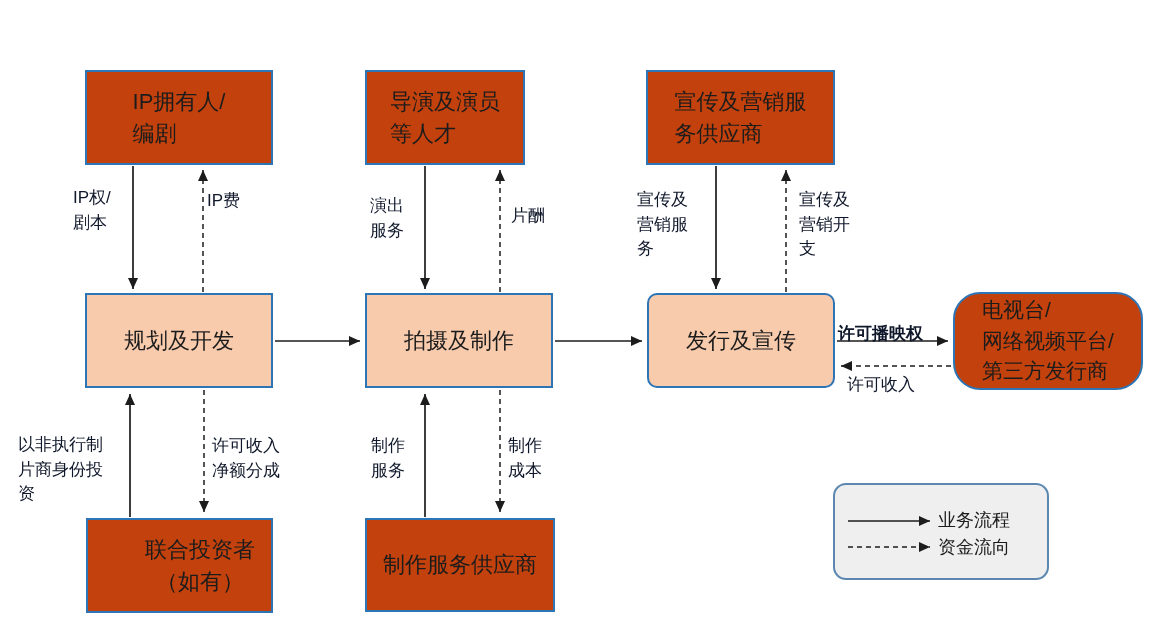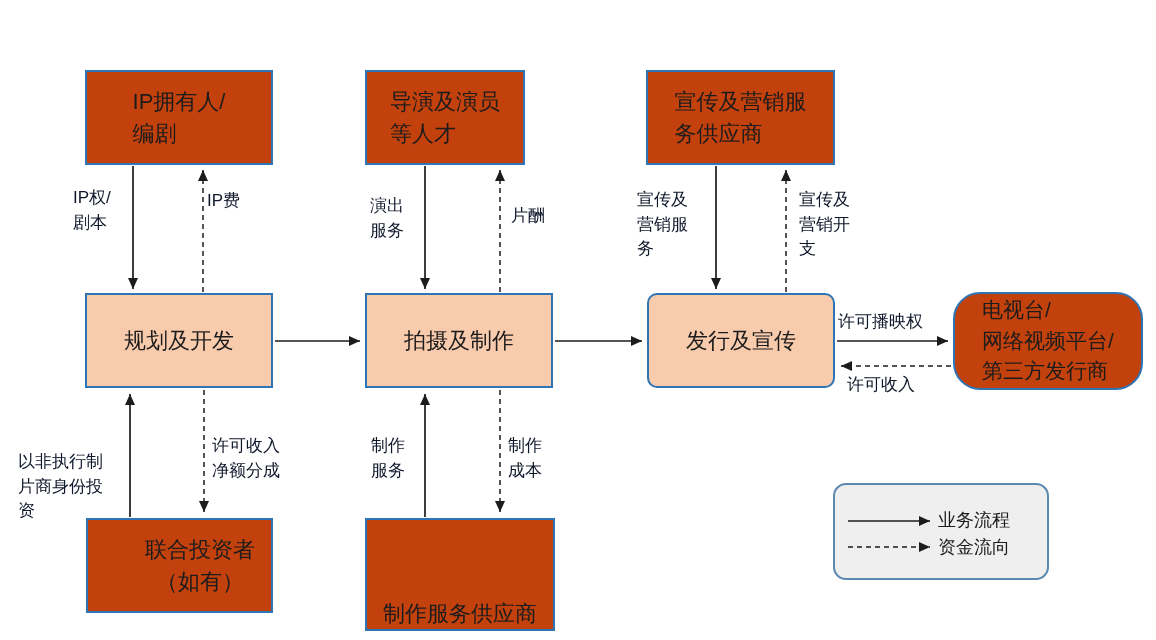--- a/index.html
+++ b/index.html
@@ -93,39 +93,39 @@
   <div class="box blue small" style="left:953px;top:292px;width:190px;height:98px;">
     <span class="txt">电视台/
 网络视频平台/
 第三方发行商</span>
   </div>
 
   <div class="box blue" style="left:86px;top:518px;width:187px;height:95px;padding-left:41px;">
     <span class="txt center">联合投资者
 （如有）</span>
   </div>
-  <div class="box blue" style="left:365px;top:518px;width:190px;height:113px;align-items:flex-end;">
+  <div class="box blue" style="left:365px;top:518px;width:190px;height:94px;">
     <span class="txt center">制作服务供应商</span>
   </div>
 
   <div class="lbl" style="left:73px;top:186px;">IP权/
 剧本</div>
   <div class="lbl" style="left:207px;top:189px;">IP费</div>
   <div class="lbl" style="left:370px;top:194px;">演出
 服务</div>
   <div class="lbl" style="left:511px;top:204px;">片酬</div>
   <div class="lbl" style="left:637px;top:188px;">宣传及
 营销服
 务</div>
   <div class="lbl" style="left:799px;top:188px;">宣传及
 营销开
 支</div>
-  <div class="lbl" style="left:838px;top:310px;">许可播映权</div>
+  <div class="lbl" style="left:838px;top:322px;font-weight:bold;">许可播映权</div>
   <div class="lbl" style="left:847px;top:373px;">许可收入</div>
-  <div class="lbl" style="left:18px;top:433px;margin-top:17px;">以非执行制
+  <div class="lbl" style="left:18px;top:433px;">以非执行制
 片商身份投
 资</div>
   <div class="lbl" style="left:212px;top:434px;">许可收入
 净额分成</div>
   <div class="lbl" style="left:371px;top:434px;">制作
 服务</div>
   <div class="lbl" style="left:508px;top:434px;">制作
 成本</div>
 
   <div class="legend-lbl" style="left:938px;top:507px;">业务流程</div>

